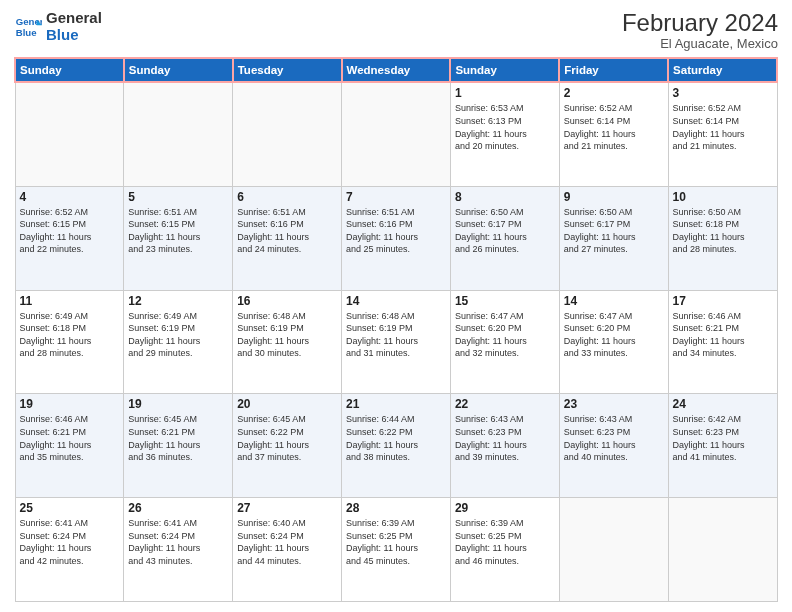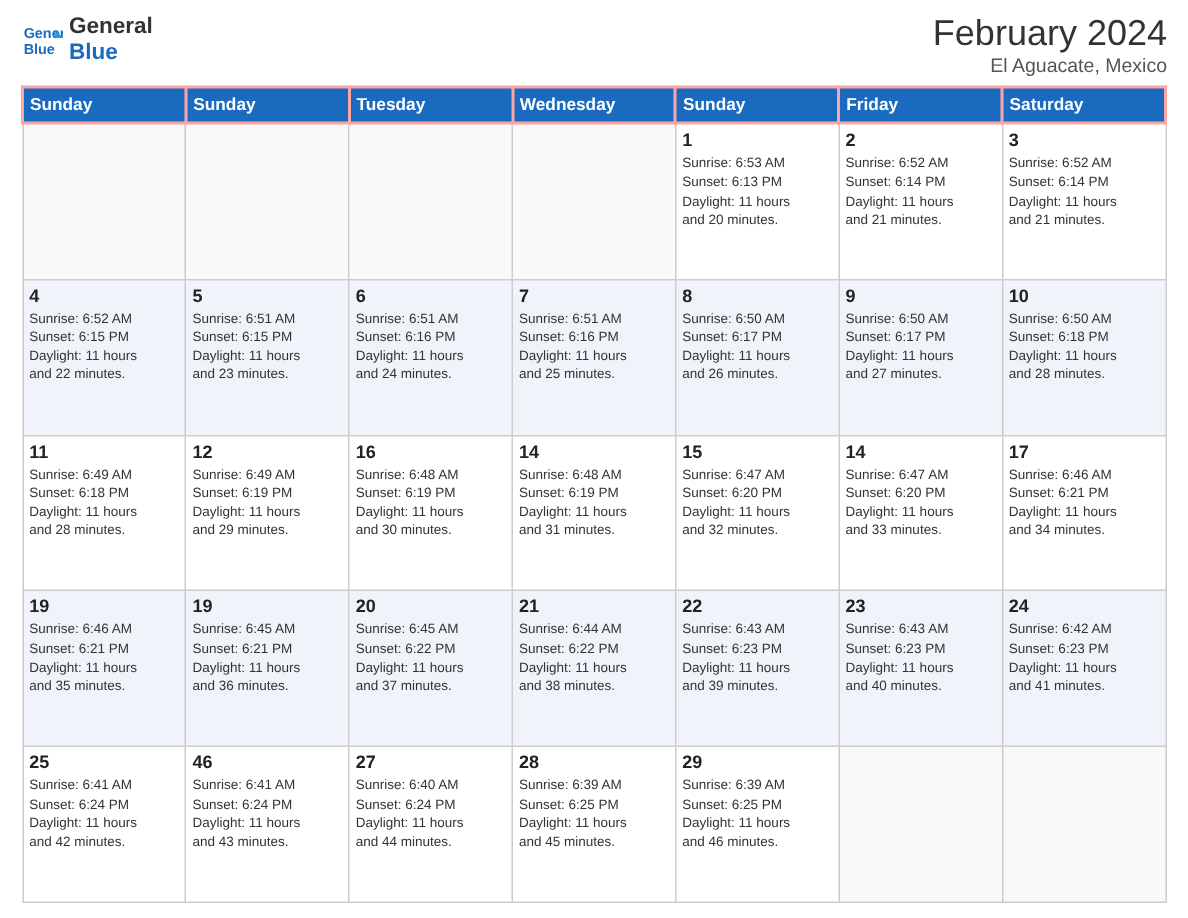--- a/index.html
+++ b/index.html
@@ -231,21 +231,21 @@
             <div class="day-num">24</div>
             <div class="day-info">Sunrise: 6:42 AM<br>Sunset: 6:23 PM<br>Daylight: 11 hours<br>and 41 minutes.</div>
           </td>
         </tr>
         <tr>
           <td>
             <div class="day-num">25</div>
             <div class="day-info">Sunrise: 6:41 AM<br>Sunset: 6:24 PM<br>Daylight: 11 hours<br>and 42 minutes.</div>
           </td>
           <td>
-            <div class="day-num">46</div>
+            <div class="day-num">26</div>
             <div class="day-info">Sunrise: 6:41 AM<br>Sunset: 6:24 PM<br>Daylight: 11 hours<br>and 43 minutes.</div>
           </td>
           <td>
             <div class="day-num">27</div>
             <div class="day-info">Sunrise: 6:40 AM<br>Sunset: 6:24 PM<br>Daylight: 11 hours<br>and 44 minutes.</div>
           </td>
           <td>
             <div class="day-num">28</div>
             <div class="day-info">Sunrise: 6:39 AM<br>Sunset: 6:25 PM<br>Daylight: 11 hours<br>and 45 minutes.</div>
           </td>

